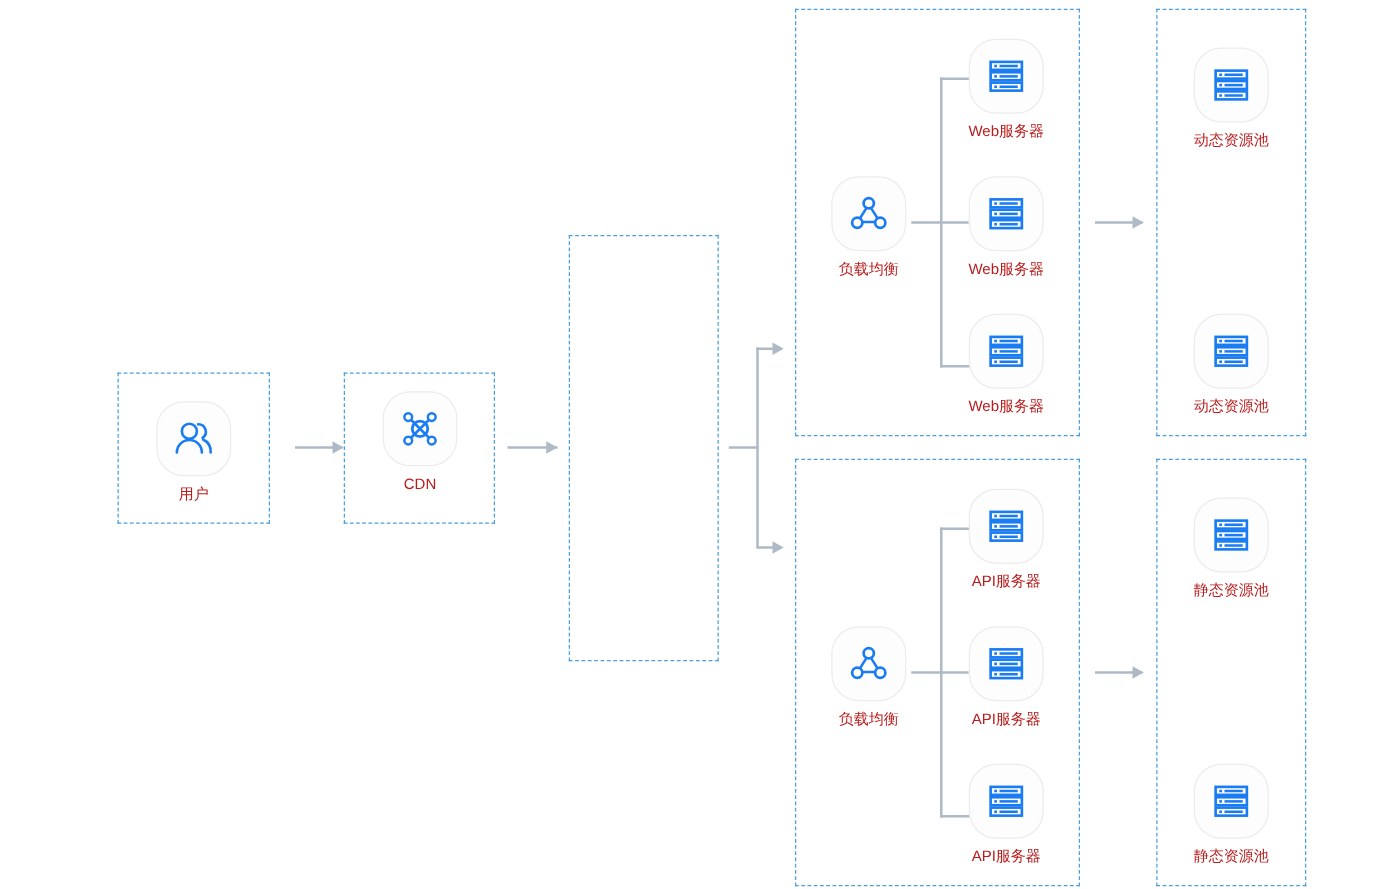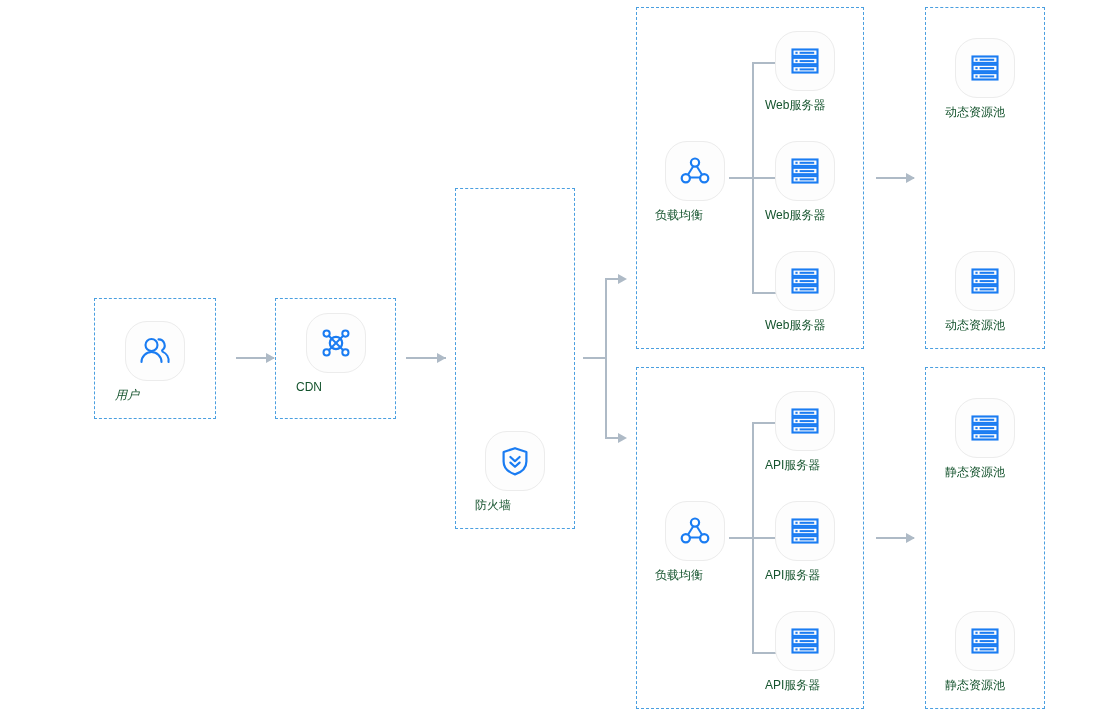--- a/index.html
+++ b/index.html
@@ -24,24 +24,24 @@
     width:60px;height:60px;margin:0 auto;
     border:1px solid #ececec;
     border-radius:22px;
     background:#fdfdfd;
     box-sizing:border-box;
     display:flex;align-items:center;justify-content:center;
   }
   .tile svg{display:block;}
   .cap{
     margin-top:7px;
-    text-align:left;
+    text-align:center;
     font-size:12px;
     line-height:14px;
-    color:#14532d;
+    color:#b91c1c;
     white-space:nowrap;
   }
 
   
   .conn{position:absolute;}
   .hline{position:absolute;background:#aebac6;height:2px;}
   .vline{position:absolute;background:#aebac6;width:2px;}
   .arrow-head{
     position:absolute;
     width:0;height:0;
@@ -105,21 +105,21 @@
   <div class="conn">
     <div class="hline" style="left:876px;top:177px;width:38px;"></div>
     <div class="arrow-head" style="left:906px;top:173px;"></div>
   </div>
 
   <div class="conn">
     <div class="hline" style="left:876px;top:537px;width:38px;"></div>
     <div class="arrow-head" style="left:906px;top:533px;"></div>
   </div>
 
-  <div class="node" style="left:115px;top:321px;font-style:italic;">
+  <div class="node" style="left:115px;top:321px;">
     <div class="tile">
       <svg width="34" height="34" viewBox="0 0 34 34">
         <circle cx="13.5" cy="11" r="6" fill="none" stroke="#1a7cf2" stroke-width="2.1"></circle>
         <path d="M3.5 28 a10 10 0 0 1 20 0" fill="none" stroke="#1a7cf2" stroke-width="2.1" stroke-linecap="round"></path>
         <path d="M20.5 5.4 a6 6 0 0 1 3.6 10.9" fill="none" stroke="#1a7cf2" stroke-width="2.1" stroke-linecap="round"></path>
         <path d="M24.5 17.6 a10 10 0 0 1 6 10.4" fill="none" stroke="#1a7cf2" stroke-width="2.1" stroke-linecap="round"></path>
       </svg>
     </div>
     <div class="cap">用户</div>
   </div>
@@ -134,30 +134,20 @@
         <circle cx="26.4" cy="7.6" r="3.1" fill="#ffffff" stroke="#1a7cf2" stroke-width="2"></circle>
         <circle cx="7.6" cy="26.4" r="3.1" fill="#ffffff" stroke="#1a7cf2" stroke-width="2"></circle>
         <circle cx="26.4" cy="26.4" r="3.1" fill="#ffffff" stroke="#1a7cf2" stroke-width="2"></circle>
       </svg>
     </div>
     <div class="cap">CDN</div>
   </div>
 
 
 
-  <div class="node" style="left:475px;top:431px;">
-    <div class="tile">
-      <svg width="34" height="34" viewBox="0 0 34 34">
-        <path d="M17 4.2 L28.4 8 v9.4 c0 6.6 -5 10.8 -11.4 13 c-6.4 -2.2 -11.4 -6.4 -11.4 -13 V8 Z" fill="none" stroke="#1a7cf2" stroke-width="2.2" stroke-linejoin="round"></path>
-        <polyline points="12.4,13 17,17.2 21.6,13" fill="none" stroke="#1a7cf2" stroke-width="2.2" stroke-linecap="round" stroke-linejoin="round"></polyline>
-        <polyline points="12.4,18.6 17,22.8 21.6,18.6" fill="none" stroke="#1a7cf2" stroke-width="2.2" stroke-linecap="round" stroke-linejoin="round"></polyline>
-      </svg>
-    </div>
-    <div class="cap">防火墙</div>
-  </div>
 
   <div class="node" style="left:655px;top:141px;">
     <div class="tile">
       <svg width="34" height="34" viewBox="0 0 34 34">
         <line x1="17" y1="9.5" x2="8.5" y2="23" stroke="#1a7cf2" stroke-width="2"></line>
         <line x1="17" y1="9.5" x2="25.5" y2="23" stroke="#1a7cf2" stroke-width="2"></line>
         <line x1="8.5" y1="23.5" x2="25.5" y2="23.5" stroke="#1a7cf2" stroke-width="2"></line>
         <circle cx="17" cy="8.6" r="4.1" fill="#ffffff" stroke="#1a7cf2" stroke-width="2.2"></circle>
         <circle cx="7.8" cy="24.2" r="4.1" fill="#ffffff" stroke="#1a7cf2" stroke-width="2.2"></circle>
         <circle cx="26.2" cy="24.2" r="4.1" fill="#ffffff" stroke="#1a7cf2" stroke-width="2.2"></circle>

